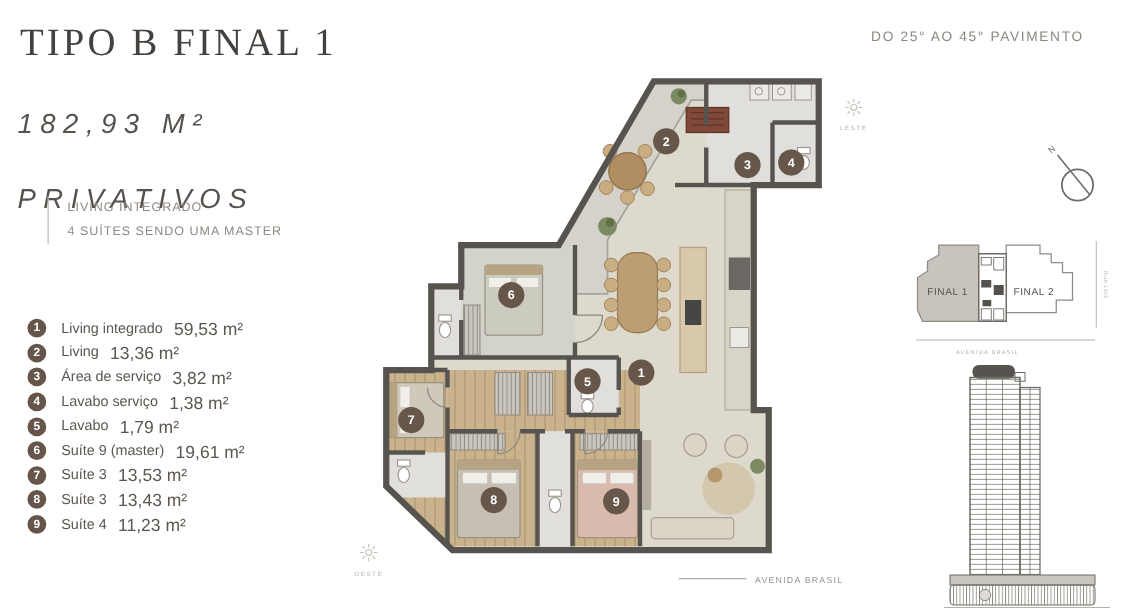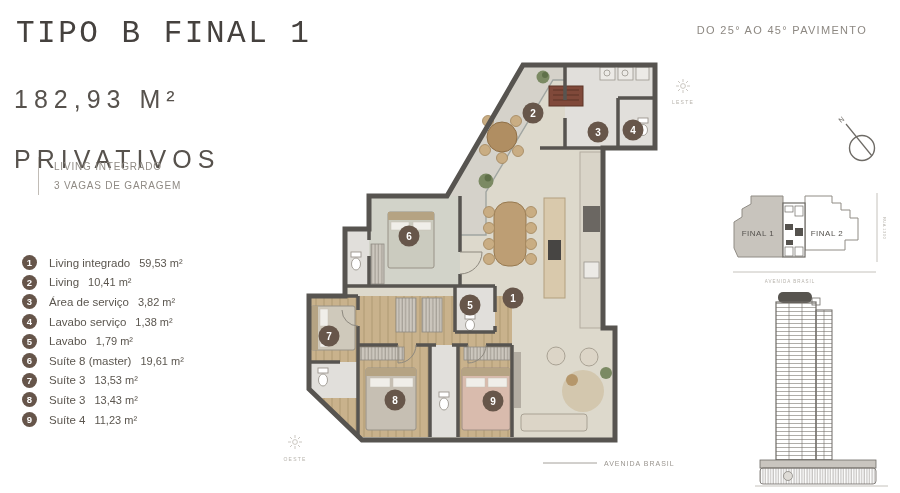--- a/index.html
+++ b/index.html
@@ -1,81 +1,81 @@
 <!DOCTYPE html>
 <html><head>
 <meta charset="utf-8">
 <style>
   html,body{margin:0;padding:0;background:#ffffff;}
   body{width:900px;height:493px;position:relative;overflow:hidden;
        font-family:"Liberation Sans",sans-serif;color:#55504b;}
   .abs{position:absolute;}
 
   
-  #title{left:16px;top:16px;font-family:Liberation Mono, monospace;font-size:31px;
+  #title{left:16px;top:16px;font-family:Liberation Serif, serif;font-size:31px;
          letter-spacing:2.5px;color:#45413e;font-weight:400;white-space:pre;}
-  #area{left:14px;top:84px;font-size:25px;letter-spacing:6px;color:#57524d;
-        font-weight:300;line-height:30px;white-space:pre;}
+  #area{left:14px;top:84px;font-size:22px;letter-spacing:6px;color:#57524d;
+        font-weight:300;line-height:30px;white-space:pre;font-style:italic;}
   #features{left:38px;top:157px;border-left:1px solid #c1bcb6;padding-left:15px;
             font-size:10px;letter-spacing:.8px;color:#8f8a84;line-height:19px;}
   #legend{left:22px;top:253px;}
   .lrow{display:flex;align-items:center;height:19.6px;}
   .lnum{width:15px;height:15px;border-radius:50%;background:#66554a;color:#fff;
         font-size:9.5px;font-weight:bold;display:flex;align-items:center;
         justify-content:center;flex:0 0 15px;}
   .llab{margin-left:12px;font-size:11.5px;color:#5b564f;}
-  .lare{margin-left:9px;font-size:11px;color:#5b564f;}
+  .lare{margin-left:9px;font-size:14px;color:#5b564f;}
 
   
   #pavement{right:33px;top:24px;font-size:11px;letter-spacing:1.3px;color:#8d8882;}
 
   svg text{font-family:"Liberation Sans",sans-serif;}
 </style>
 </head>
 <body>
 
 <div class="abs" id="title">TIPO B FINAL 1</div>
 
 <div class="abs" id="area"><span>182,93 M²</span><br>
 <span>PRIVATIVOS</span></div>
 
 <div class="abs" id="features">
   <div>LIVING INTEGRADO</div>
-  <div>3 VAGAS DE GARAGEM</div>
+  <div>4 SUÍTES SENDO UMA MASTER</div>
 </div>
 
 <div class="abs" id="legend">
   <div class="lrow">
       <span class="lnum">1</span>
       <span class="llab">Living integrado</span>
       <span class="lare">59,53 m²</span>
     </div>
   <div class="lrow">
       <span class="lnum">2</span>
       <span class="llab">Living</span>
-      <span class="lare">10,41 m²</span>
+      <span class="lare">13,36 m²</span>
     </div>
   <div class="lrow">
       <span class="lnum">3</span>
       <span class="llab">Área de serviço</span>
       <span class="lare">3,82 m²</span>
     </div>
   <div class="lrow">
       <span class="lnum">4</span>
       <span class="llab">Lavabo serviço</span>
       <span class="lare">1,38 m²</span>
     </div>
   <div class="lrow">
       <span class="lnum">5</span>
       <span class="llab">Lavabo</span>
       <span class="lare">1,79 m²</span>
     </div>
   <div class="lrow">
       <span class="lnum">6</span>
-      <span class="llab">Suíte 8 (master)</span>
+      <span class="llab">Suíte 9 (master)</span>
       <span class="lare">19,61 m²</span>
     </div>
   <div class="lrow">
       <span class="lnum">7</span>
       <span class="llab">Suíte 3</span>
       <span class="lare">13,53 m²</span>
     </div>
   <div class="lrow">
       <span class="lnum">8</span>
       <span class="llab">Suíte 3</span>

